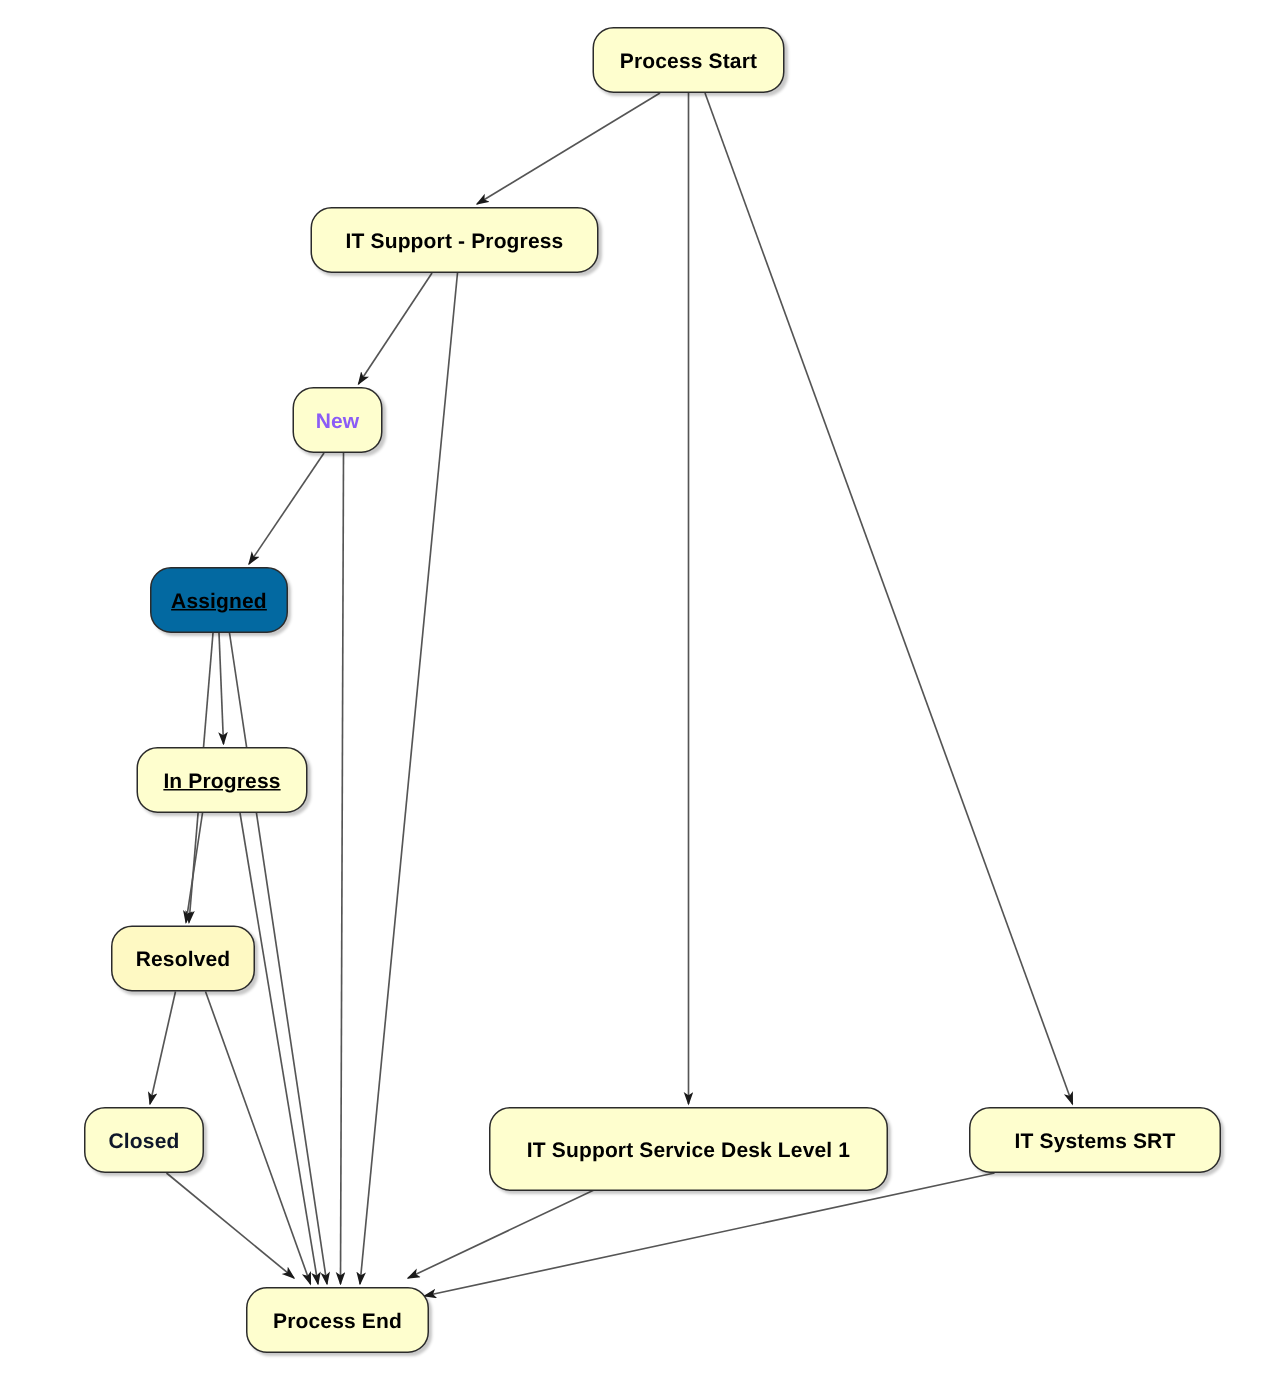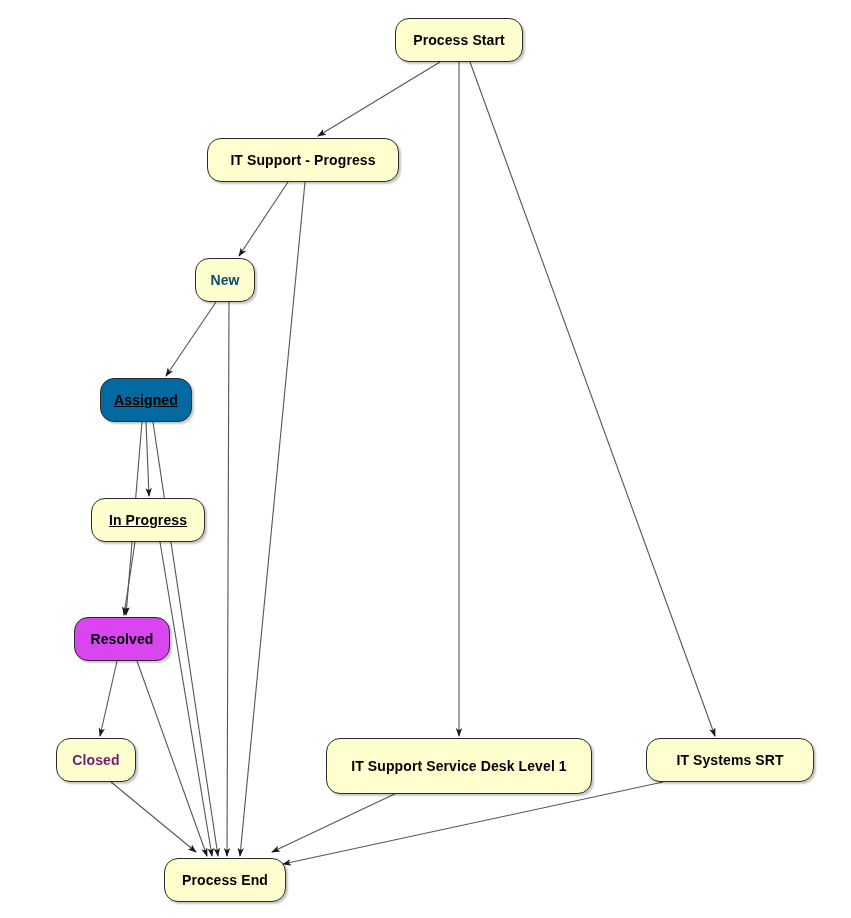--- a/index.html
+++ b/index.html
@@ -80,33 +80,33 @@
   </svg>
 
   <div id="nodes-layer">
       <div class="node" style="left: 395px; top: 18px; width: 128px; height: 44px; background: rgb(254, 254, 206); border-color: rgb(43, 43, 43);">
         <span class="node-label" style="color: rgb(0, 0, 0);">Process Start</span>
       </div>
       <div class="node" style="left: 207px; top: 138px; width: 192px; height: 44px; background: rgb(254, 254, 206); border-color: rgb(43, 43, 43);">
         <span class="node-label" style="color: rgb(0, 0, 0);">IT Support - Progress</span>
       </div>
       <div class="node" style="left: 195px; top: 258px; width: 60px; height: 44px; background: rgb(254, 254, 206); border-color: rgb(43, 43, 43);">
-        <span class="node-label" style="color: #0c4a6e;">New</span>
+        <span class="node-label" style="color: #8b5cf6;">New</span>
       </div>
       <div class="node" style="left: 100px; top: 378px; width: 92px; height: 44px; background: #0369a1; border-color: rgb(43, 43, 43); text-decoration: underline;">
         <span class="node-label" style="color: rgb(0, 0, 0);">Assigned</span>
       </div>
       <div class="node" style="left: 91px; top: 498px; width: 114px; height: 44px; background: rgb(254, 254, 206); border-color: rgb(43, 43, 43);">
         <span class="node-label" style="color: rgb(0, 0, 0); text-decoration: underline;">In Progress</span>
       </div>
-      <div class="node" style="left: 74px; top: 617px; width: 96px; height: 44px; background: #d946ef; border-color: rgb(43, 43, 43);">
+      <div class="node" style="left: 74px; top: 617px; width: 96px; height: 44px; background: #fef9c3; border-color: rgb(43, 43, 43);">
         <span class="node-label" style="color: rgb(0, 0, 0);">Resolved</span>
       </div>
       <div class="node" style="left: 56px; top: 738px; width: 80px; height: 44px; background: rgb(254, 254, 206); border-color: rgb(43, 43, 43);">
-        <span class="node-label" style="color: #701a75;">Closed</span>
+        <span class="node-label" style="color: #0f172a;">Closed</span>
       </div>
       <div class="node" style="left: 326px; top: 738px; width: 266px; height: 56px; background: rgb(254, 254, 206); border-color: rgb(43, 43, 43);">
         <span class="node-label" style="color: rgb(0, 0, 0);">IT Support Service Desk Level 1</span>
       </div>
       <div class="node" style="left: 646px; top: 738px; width: 168px; height: 44px; background: rgb(254, 254, 206); border-color: rgb(43, 43, 43);">
         <span class="node-label" style="color: rgb(0, 0, 0);">IT Systems SRT</span>
       </div>
       <div class="node" style="left: 164px; top: 858px; width: 122px; height: 44px; background: rgb(254, 254, 206); border-color: rgb(43, 43, 43);">
         <span class="node-label" style="color: rgb(0, 0, 0);">Process End</span>
       </div>

